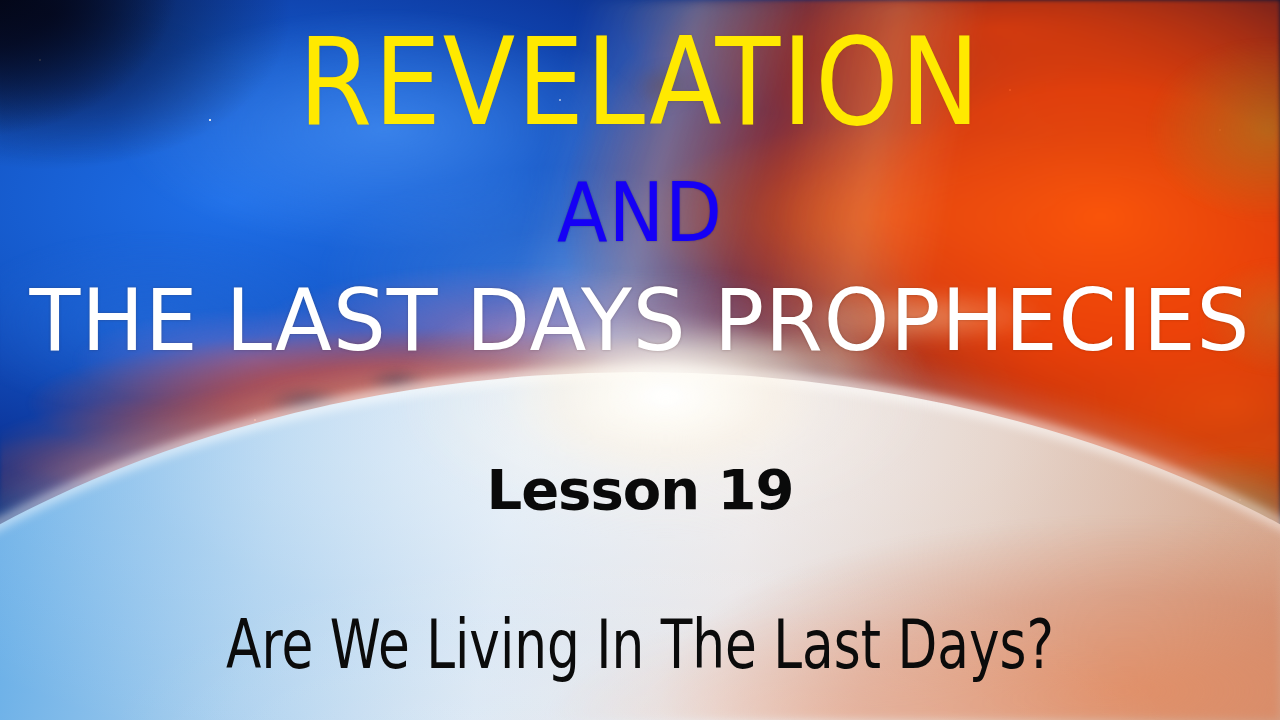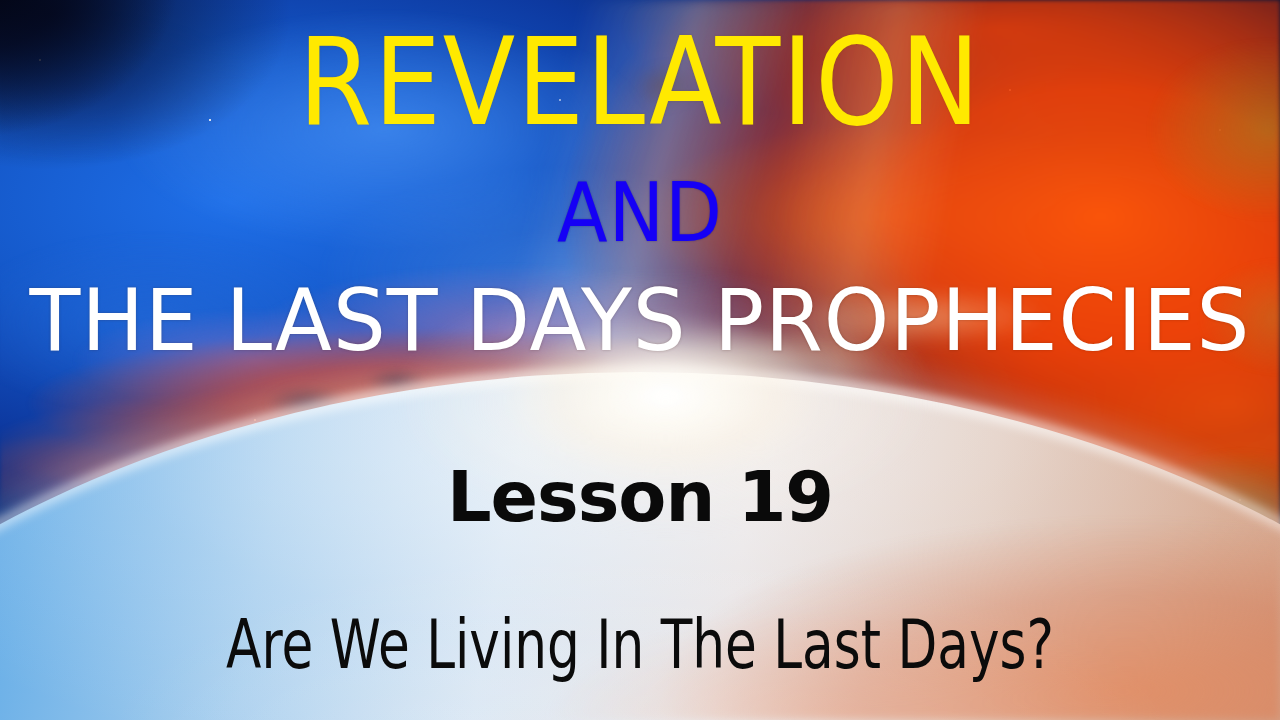--- a/index.html
+++ b/index.html
@@ -243,21 +243,21 @@
     transform: scaleY(1.02) scaleX(0.99);
     transform-origin: 50% 0;
     text-shadow: 0 0 3px rgba(60,30,10,0.28);
   }
 
   #lesson-number {
     left: 0; right: 0;
     top: 462px;
     text-align: center;
     font-family: "DejaVu Sans", sans-serif;
-    font-size: 70px;
+    font-size: 56px;
     font-weight: 700;
     letter-spacing: -1px;
     color: #0a0a0a;
   }
 
   #subtitle-question {
     left: 0; right: 0;
     top: 612px;
     text-align: center;
     font-family: "DejaVu Sans", sans-serif;

